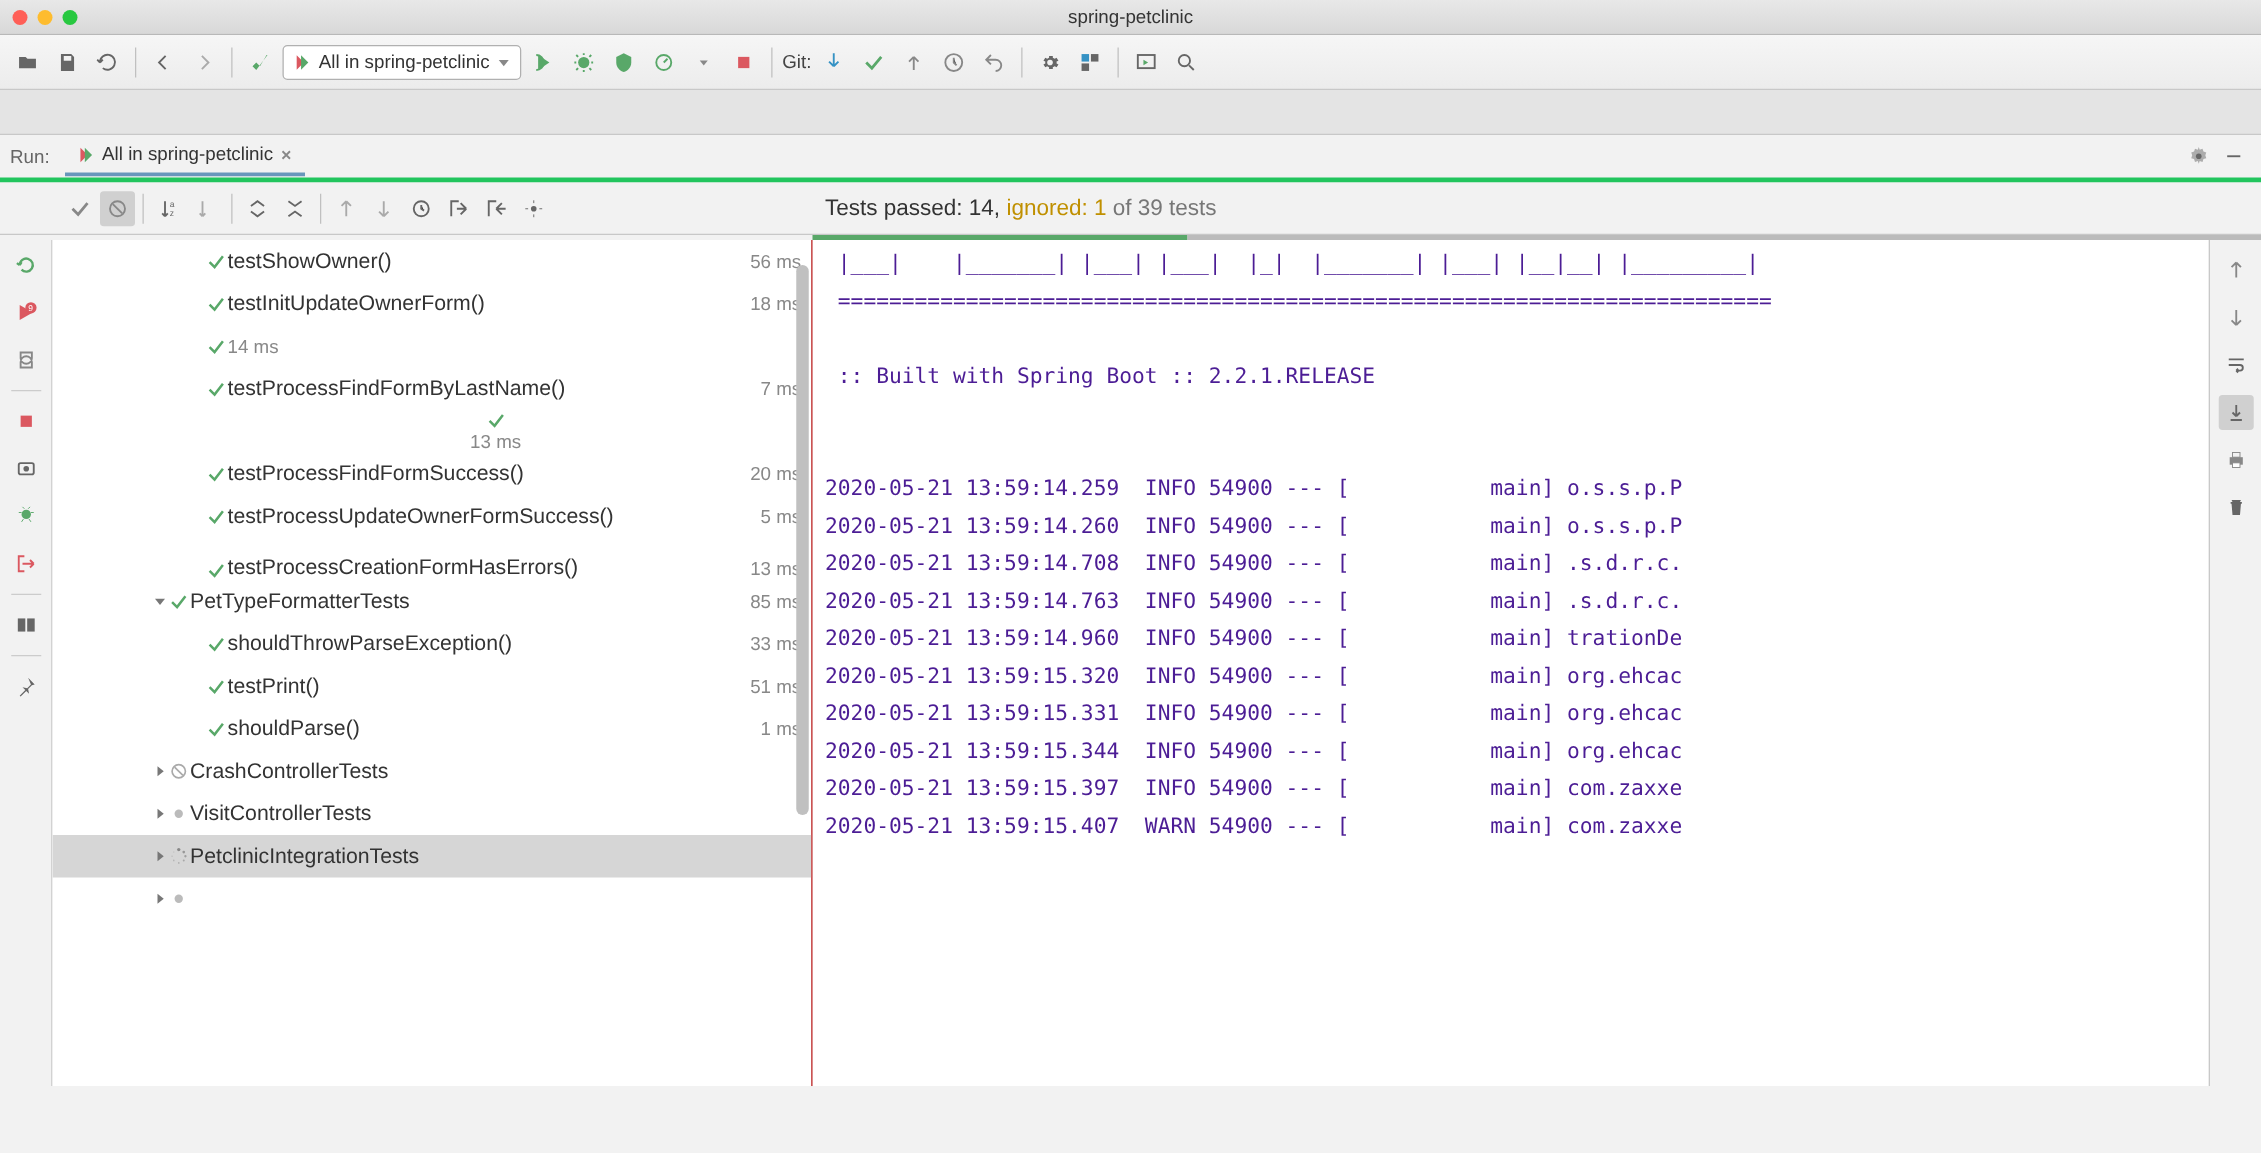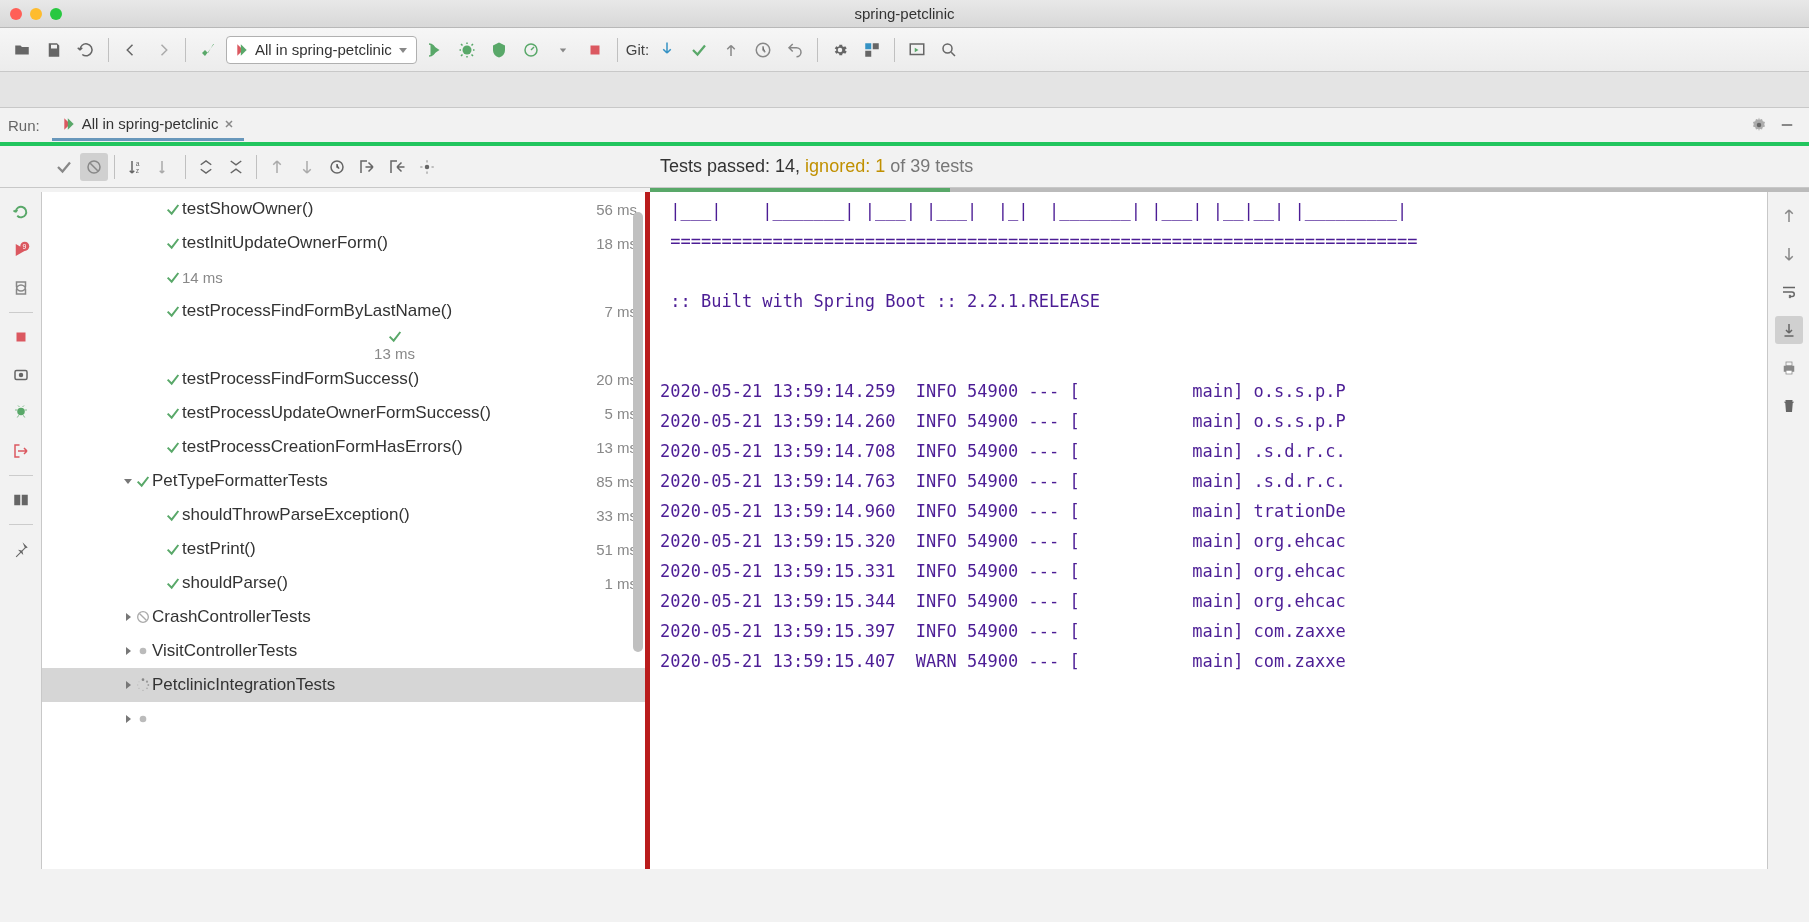--- a/index.html
+++ b/index.html
@@ -30,21 +30,21 @@
 .test-status { font-size: 18px; color: #333; padding: 0 10px; }
 .test-status .passed-n { color: #333; }
 .test-status .ignored { color: #c09000; }
 .test-status .rest { color: #777; }
 .progress-strip { height: 4px; display: flex; }
 .progress-green { background: #59a869; }
 .progress-gray { background: #bbb; }
 .main-area { display: flex; flex: 1; overflow: hidden; }
 .left-gutter { width: 42px; background: #f2f2f2; border-right: 1px solid #c8c8c8; display: flex; flex-direction: column; align-items: center; padding-top: 6px; gap: 10px; }
 .gutter-btn { width: 28px; height: 28px; display: flex; align-items: center; justify-content: center; cursor: pointer; }
-.tree-panel { width: 608px; background: #fff; border-right: 5px solid #b91c1c; overflow-y: auto; position: relative; font-size: 17px; }
+.tree-panel { width: 608px; background: #fff; border-right: 1px solid #b91c1c; overflow-y: auto; position: relative; font-size: 17px; }
 .tree-row { display: flex; align-items: center; height: 34px; padding-right: 8px; }
 .tree-row.sel { background: #d6d6d6; }
 .tree-arrow { width: 12px; text-align: center; color: #777; }
 .tree-icon { width: 18px; display: inline-flex; justify-content: center; }
 .tree-name { flex: 1; overflow: hidden; text-overflow: ellipsis; white-space: nowrap; color: #333; }
 .tree-time { color: #888; font-size: 15px; }
 .scrollbar-thumb { position: absolute; right: 2px; top: 20px; width: 10px; height: 440px; background: #c0c0c0; border-radius: 5px; }
 .console { flex: 1; background: #fff; font-family: "Menlo","Consolas",monospace; font-size: 17px; line-height: 30px; color: #4c1d95; padding: 4px 10px; overflow: hidden; white-space: pre; }
 .right-gutter { width: 42px; background: #f2f2f2; border-left: 1px solid #c8c8c8; display: flex; flex-direction: column; align-items: center; padding-top: 10px; gap: 10px; }
 .ic { width: 18px; height: 18px; }
@@ -428,21 +428,21 @@
         <div class="tree-row" style="padding-left: 110px;">
           <span class="tree-arrow"></span>
           <span class="tree-icon">
             <svg width="16" height="16" viewBox="0 0 24 24">
               <polyline points="4,13 10,19 20,6" fill="none" stroke="#59a869" stroke-width="3"></polyline>
             </svg>
           </span>
           <span class="tree-name">testProcessUpdateOwnerFormSuccess()</span>
           <span class="tree-time">5 ms</span>
         </div>
-        <div class="tree-row" style="padding-left: 110px;">
+        <div class="tree-row" style="padding-left: 110px; align-items: flex-end;">
           <span class="tree-arrow"></span>
           <span class="tree-icon">
             <svg width="16" height="16" viewBox="0 0 24 24">
               <polyline points="4,13 10,19 20,6" fill="none" stroke="#59a869" stroke-width="3"></polyline>
             </svg>
           </span>
           <span class="tree-name">testProcessCreationFormHasErrors()</span>
           <span class="tree-time">13 ms</span>
         </div>
         <div class="tree-row" style="padding-left: 80px;">

